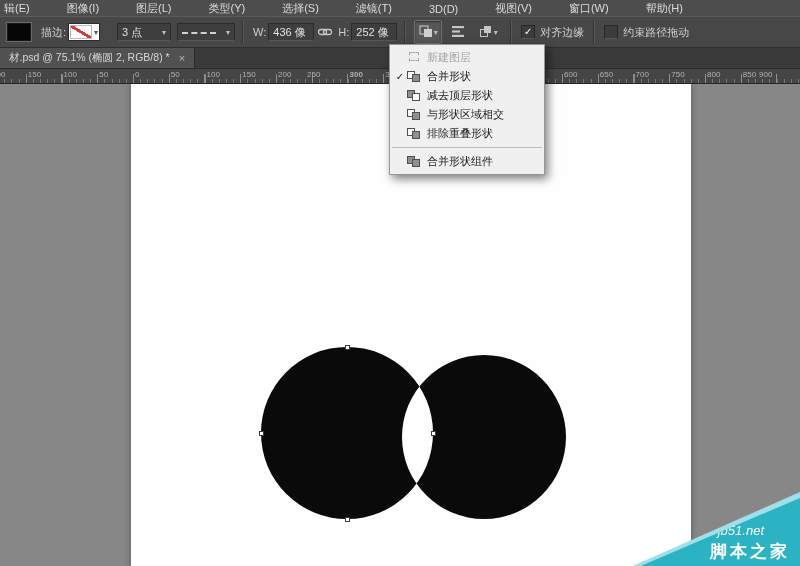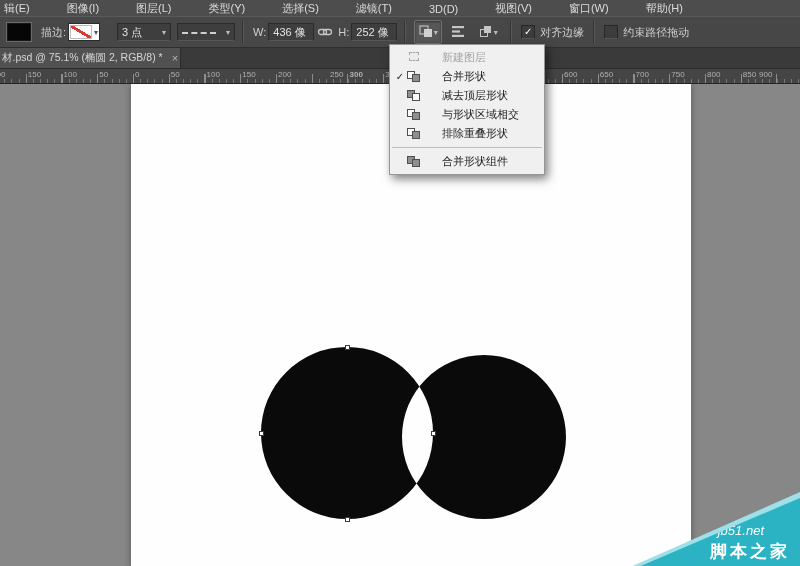--- a/index.html
+++ b/index.html
@@ -31,21 +31,21 @@
   .op-btn{width:26px;height:22px;display:flex;align-items:center;justify-content:center;gap:1px;
           border:1px solid transparent;border-radius:2px;margin:0 1px;flex:none}
   .op-btn.active{background:#575757;border-color:#707070;box-shadow:inset 0 1px 2px rgba(0,0,0,.45)}
   .chk{display:flex;align-items:center;gap:5px;flex:none;margin:0 2px}
   .chk-box{width:12px;height:12px;background:#3c3c3c;border:1px solid #272727;border-bottom-color:#555;
            display:flex;align-items:center;justify-content:center;font-size:10px;color:#fff;line-height:1}
 
   
   .tabbar{height:20px;background:#3a3a3a;border-bottom:1px solid #2b2b2b;display:flex;align-items:stretch}
   .tab{background:#515151;border-right:1px solid #2b2b2b;display:flex;align-items:center;
-       padding:0 2px;font-size:10.5px;color:#d6d6d6;white-space:nowrap}
+       padding:0 9px;font-size:10.5px;color:#d6d6d6;white-space:nowrap}
   .tab-close{margin-left:9px;color:#b5b5b5;font-size:11px}
 
   
   .ruler{position:relative;height:14px;background:#454545;border-bottom:1px solid #262626;overflow:hidden}
   .ticks-minor{position:absolute;left:-10px;bottom:0;width:820px;height:4px;
       background:repeating-linear-gradient(to right,#767676 0,#767676 1px,transparent 1px,transparent 7.15px)}
   .ticks-major{position:absolute;left:-10px;bottom:0;width:820px;height:9px;
       background:repeating-linear-gradient(to right,#8d8d8d 0,#8d8d8d 1px,transparent 1px,transparent 35.75px)}
   .ruler-num{position:absolute;top:1px;font-size:8px;color:#b0b0b0;padding-left:2px;white-space:nowrap}
 
@@ -65,21 +65,21 @@
   .dd-icon{width:15px;height:13px;position:relative;flex:none;margin:0 4px 0 1px}
   .dd-icon::before,.dd-icon::after{content:"";position:absolute;border:1px solid #4f4f4f;width:8px;height:8px;box-sizing:border-box}
   .dd-icon::before{left:0;top:1px;background:#fdfdfd}
   .dd-icon::after{left:5px;top:4px;background:#8f8f8f}
   .dd-icon[data-name="new-layer-icon"]::before{border-style:dashed;background:#ececec;left:2px;width:10px;height:9px}
   .dd-icon[data-name="new-layer-icon"]::after{display:none}
   .dd-icon[data-name="subtract-shapes-icon"]::before{background:#8f8f8f}
   .dd-icon[data-name="subtract-shapes-icon"]::after{background:#fdfdfd}
   .dd-icon[data-name="merge-components-icon"]::before{background:#8f8f8f}
   .dd-item.disabled .dd-icon::before{border-color:#a8a8a8}
-  .dd-label{margin-left:16px}
+  .dd-label{margin-left:1px}
   .menu-sep{border-top:1px solid #bdbdbd;margin:4px 2px}
 
   
   .wm-edge{position:absolute;right:0;bottom:0;width:172px;height:76px;background:#9fe0e8;
            clip-path:polygon(100% 0,0 100%,100% 100%)}
   .wm{position:absolute;right:0;bottom:0;width:164px;height:70px;background:#2bb3c4;
       clip-path:polygon(100% 0,0 100%,100% 100%);color:#fff}
   .wm-site{position:absolute;right:36px;bottom:30px;font-style:italic;font-size:13px}
   .wm-name{position:absolute;right:10px;bottom:5px;font-size:17px;font-weight:bold;letter-spacing:3px}
 </style>
@@ -186,21 +186,21 @@
     <div data-name="ruler-labels">
         <span class="ruler-num" data-name="ruler-label" style="left: -10px;">200</span>
         <span class="ruler-num" data-name="ruler-label" style="left: 25.75px;">150</span>
         <span class="ruler-num" data-name="ruler-label" style="left: 61.5px;">100</span>
         <span class="ruler-num" data-name="ruler-label" style="left: 97.25px;">50</span>
         <span class="ruler-num" data-name="ruler-label" style="left: 133px;">0</span>
         <span class="ruler-num" data-name="ruler-label" style="left: 168.75px;">50</span>
         <span class="ruler-num" data-name="ruler-label" style="left: 204.5px;">100</span>
         <span class="ruler-num" data-name="ruler-label" style="left: 240.25px;">150</span>
         <span class="ruler-num" data-name="ruler-label" style="left: 276px;">200</span>
-        <span class="ruler-num" data-name="ruler-label" style="left: 328px;">250</span>
+        <span class="ruler-num" data-name="ruler-label" style="left: 305px;">250</span>
         <span class="ruler-num" data-name="ruler-label" style="left: 347.5px; font-weight: bold;">300</span>
         <span class="ruler-num" data-name="ruler-label" style="left: 383.25px;">350</span>
         <span class="ruler-num" data-name="ruler-label" style="left: 419px;">400</span>
         <span class="ruler-num" data-name="ruler-label" style="left: 454.75px;">450</span>
         <span class="ruler-num" data-name="ruler-label" style="left: 490.5px;">500</span>
         <span class="ruler-num" data-name="ruler-label" style="left: 526.25px;">550</span>
         <span class="ruler-num" data-name="ruler-label" style="left: 562px;">600</span>
         <span class="ruler-num" data-name="ruler-label" style="left: 597.75px;">650</span>
         <span class="ruler-num" data-name="ruler-label" style="left: 633.5px;">700</span>
         <span class="ruler-num" data-name="ruler-label" style="left: 669.25px;">750</span>

